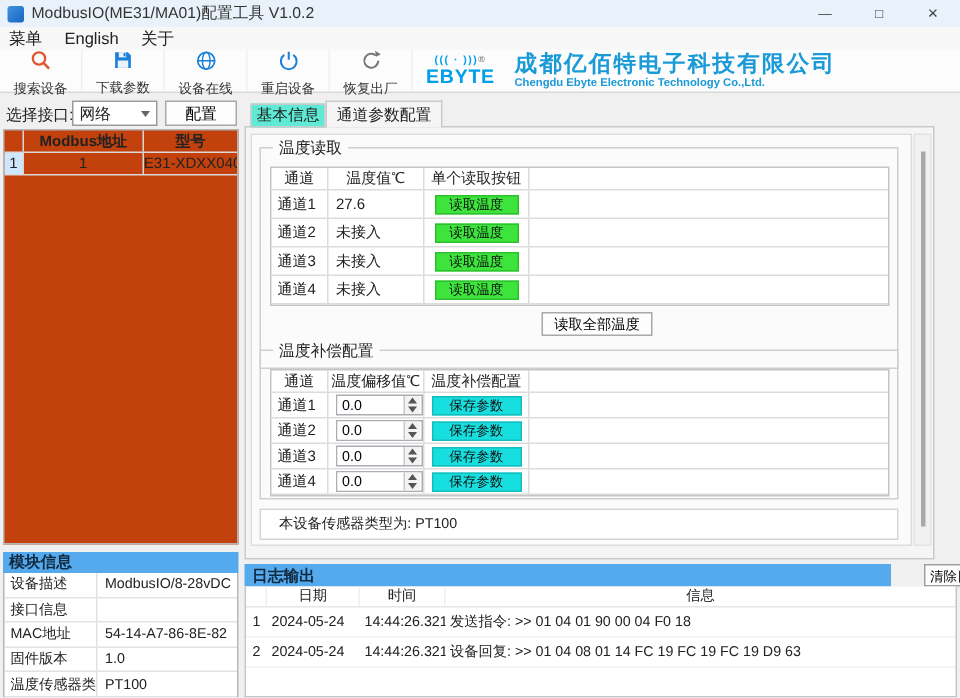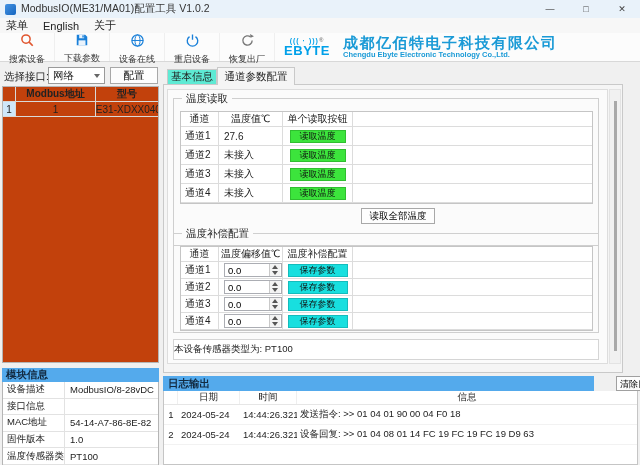--- a/index.html
+++ b/index.html
@@ -75,21 +75,21 @@
   .gbtn { width:56px; height:13px; background:#3ce43c; border:1px solid #2fbf2f; font-size:9px; line-height:10px; color:#111; }
   .cbtn { width:60px; height:13px; background:#18dfdf; border:1px solid #14bcbc; font-size:9px; line-height:10px; color:#111; }
   .read-all { position:absolute; left:187px; top:109px; width:74px; height:16px; background:#fdfdfd; border:1px solid #a8a8a8; font-size:9.5px; }
 
   .spin { display:flex; border:1px solid #abadb3; height:14px; width:58px; background:#fff; }
   .spin-in { border:none; outline:none; width:44px; font-size:9.5px; padding-left:3px; font-family:"Liberation Sans",sans-serif; }
   .spin-btns { width:11px; display:flex; flex-direction:column; align-items:center; justify-content:center; gap:2px; border-left:1px solid #c9c9c9; background:#f3f3f3; }
   .su { width:0; height:0; border-left:3px solid transparent; border-right:3px solid transparent; border-bottom:4px solid #555; }
   .sd { width:0; height:0; border-left:3px solid transparent; border-right:3px solid transparent; border-top:4px solid #555; }
 
-  .note-box { position:absolute; left:173px; top:339px; width:426px; height:21px; background:#fff; border:1px solid #d5d5d5; z-index:3; display:flex; align-items:center; font-size:9.5px; }
+  .note-box { position:absolute; left:173px; top:339px; width:426px; height:21px; background:#fff; border:1px solid #d5d5d5; z-index:3; display:flex; align-items:center; padding-left:12px; font-size:9.5px; }
 
   
   .log-head { position:absolute; left:163px; top:376px; width:431px; height:15px; background:#54aaec; display:flex; align-items:center; padding-left:5px; font-size:10.5px; font-weight:bold; color:#122a40; }
   .log-clear { position:absolute; left:616px; top:376px; width:44px; height:15px; background:#fdfdfd; border:1px solid #a0a0a0; font-size:9px; line-height:12px; }
   .log-body { position:absolute; left:163px; top:391px; width:475px; height:74px; background:#fff; border:1px solid #c5c5c5; border-top:none; overflow:hidden; }
   .lh-row { display:flex; height:14px; border-bottom:1px solid #e6e6e6; }
   .lh-cell { display:flex; align-items:center; justify-content:center; font-size:9.5px; border-right:1px solid #efefef; }
   .lg-row { display:flex; height:20px; align-items:center; font-size:9.5px; border-bottom:1px solid #f2f2f2; }
   .lg-cell { display:flex; align-items:center; overflow:hidden; white-space:nowrap; }
   .lc-no { width:14px; justify-content:center; } .lc-date { width:62px; } .lc-time { width:57px; } .lc-info { flex:1; border-right:none; }

